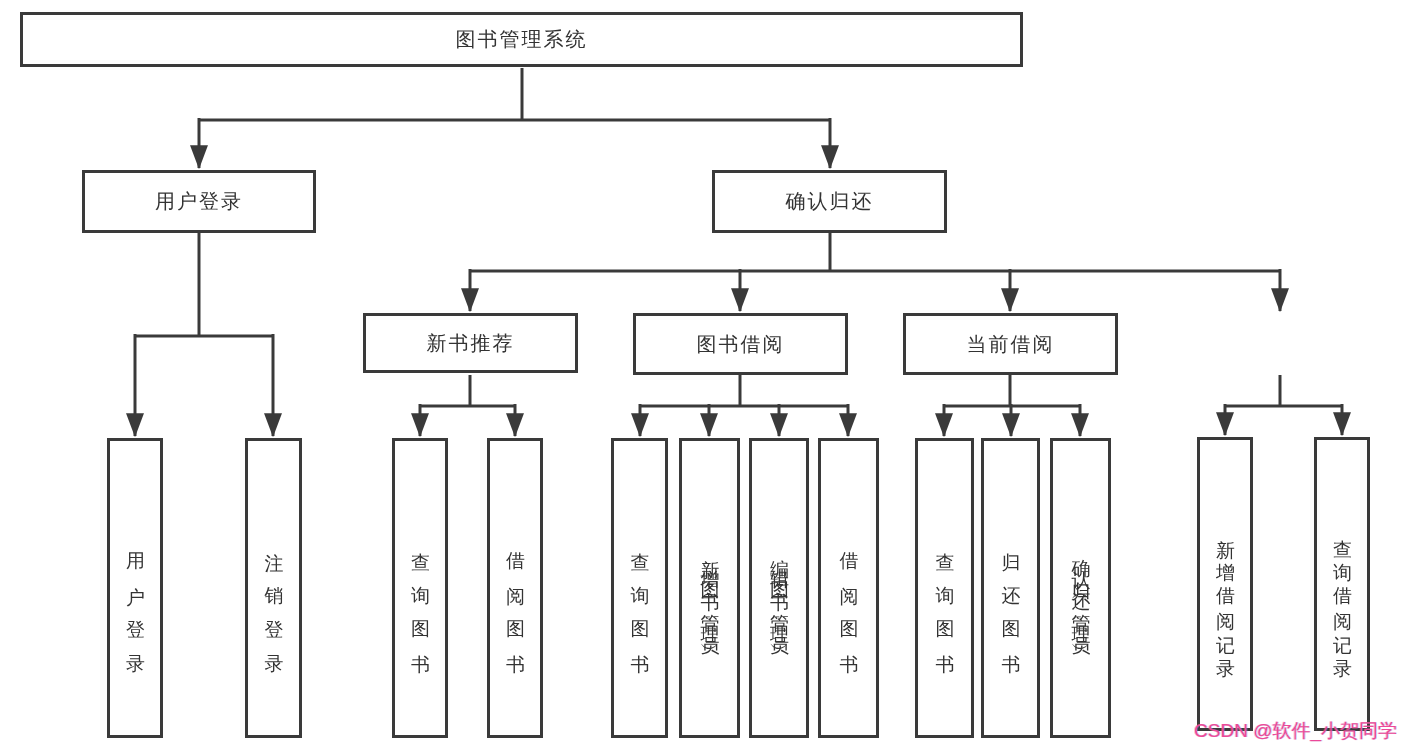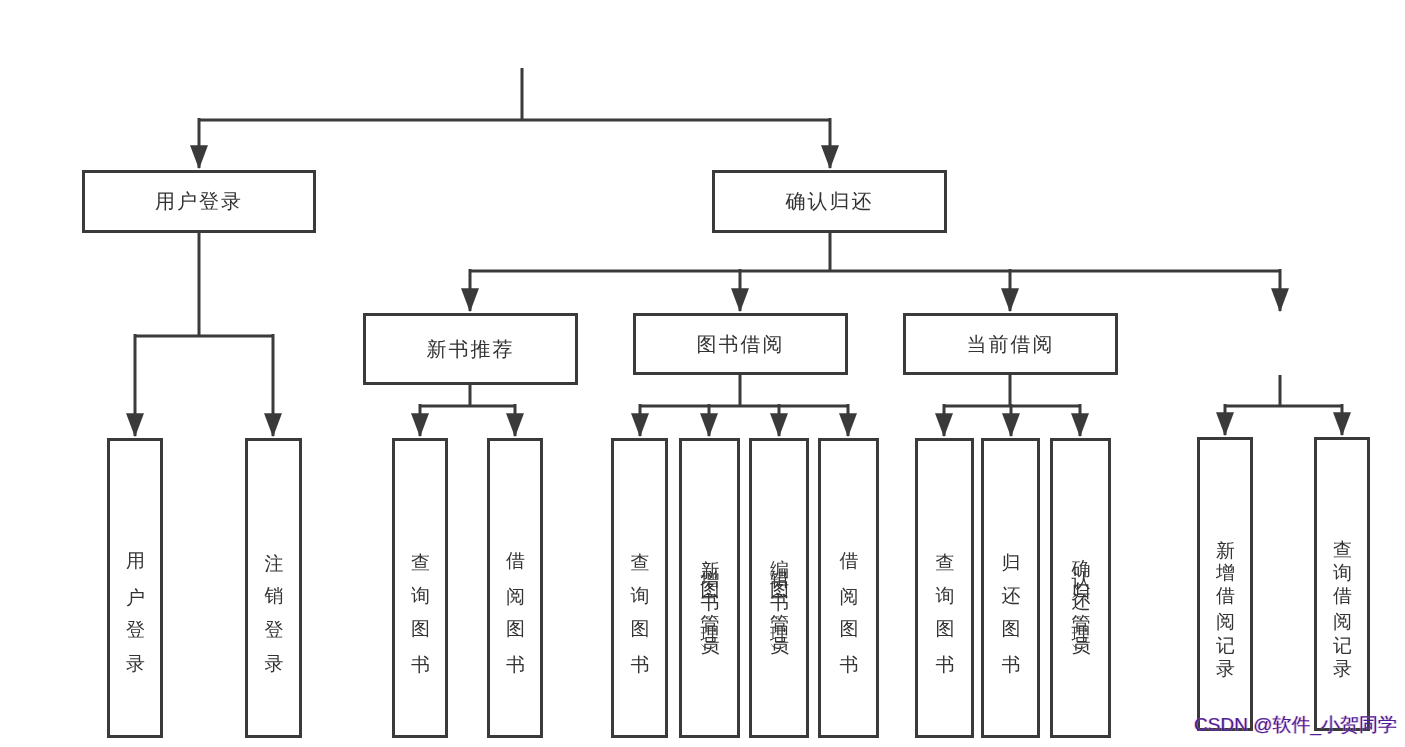--- a/index.html
+++ b/index.html
@@ -13,21 +13,21 @@
     box-sizing:border-box;display:flex;align-items:center;justify-content:center;
   }
   .node.h span{font-size:20px;letter-spacing:2px;white-space:nowrap;}
   .node.v span{
     writing-mode:vertical-rl;font-size:19px;line-height:1.2;white-space:nowrap;
   }
   .v4 span{letter-spacing:34px;padding-top:34px;}
   .v6 span{letter-spacing:24px;padding-top:24px;}
   .v9 span{letter-spacing:11px;padding-top:11px;}
   .watermark{
-    position:absolute;right:8px;bottom:9px;font-size:19px;color:#4c1d95;
+    position:absolute;right:8px;bottom:3px;font-size:19px;color:#ec4899;
     text-shadow:-1px 0 rgba(255,120,120,0.45),1px 0 rgba(120,150,255,0.45);
     white-space:nowrap;
   }
 </style>
 </head>
 <body>
 
 <div class="canvas">
 
   <svg class="wires" viewBox="0 0 1405 747" xmlns="http://www.w3.org/2000/svg">
@@ -73,29 +73,32 @@
       <path d="M1011,404 V436" marker-end="url(#arrow)"></path>
       <path d="M1080,404 V436" marker-end="url(#arrow)"></path>
 
       <path d="M1280,375 V406"></path>
       <path d="M1225,406 H1342"></path>
       <path d="M1225,404 V435" marker-end="url(#arrow)"></path>
       <path d="M1342,404 V435" marker-end="url(#arrow)"></path>
     </g>
   </svg>
 
+  <div class="node h" style="left:20px;top:12px;width:1003px;height:55px">
+    <span>图书管理系统</span>
+  </div>
 
   <div class="node h" style="left:82px;top:170px;width:234px;height:63px">
     <span>用户登录</span>
   </div>
   <div class="node h" style="left:712px;top:170px;width:235px;height:63px">
     <span>确认归还</span>
   </div>
 
-  <div class="node h" style="left:363px;top:313px;width:215px;height:72px">
+  <div class="node h" style="left:363px;top:313px;width:215px;height:60px">
     <span>新书推荐</span>
   </div>
   <div class="node h" style="left:633px;top:313px;width:215px;height:62px">
     <span>图书借阅</span>
   </div>
   <div class="node h" style="left:903px;top:313px;width:215px;height:62px">
     <span>当前借阅</span>
   </div>
 
   <div class="node v v4" style="left:107px;top:438px;width:56px;height:300px">

